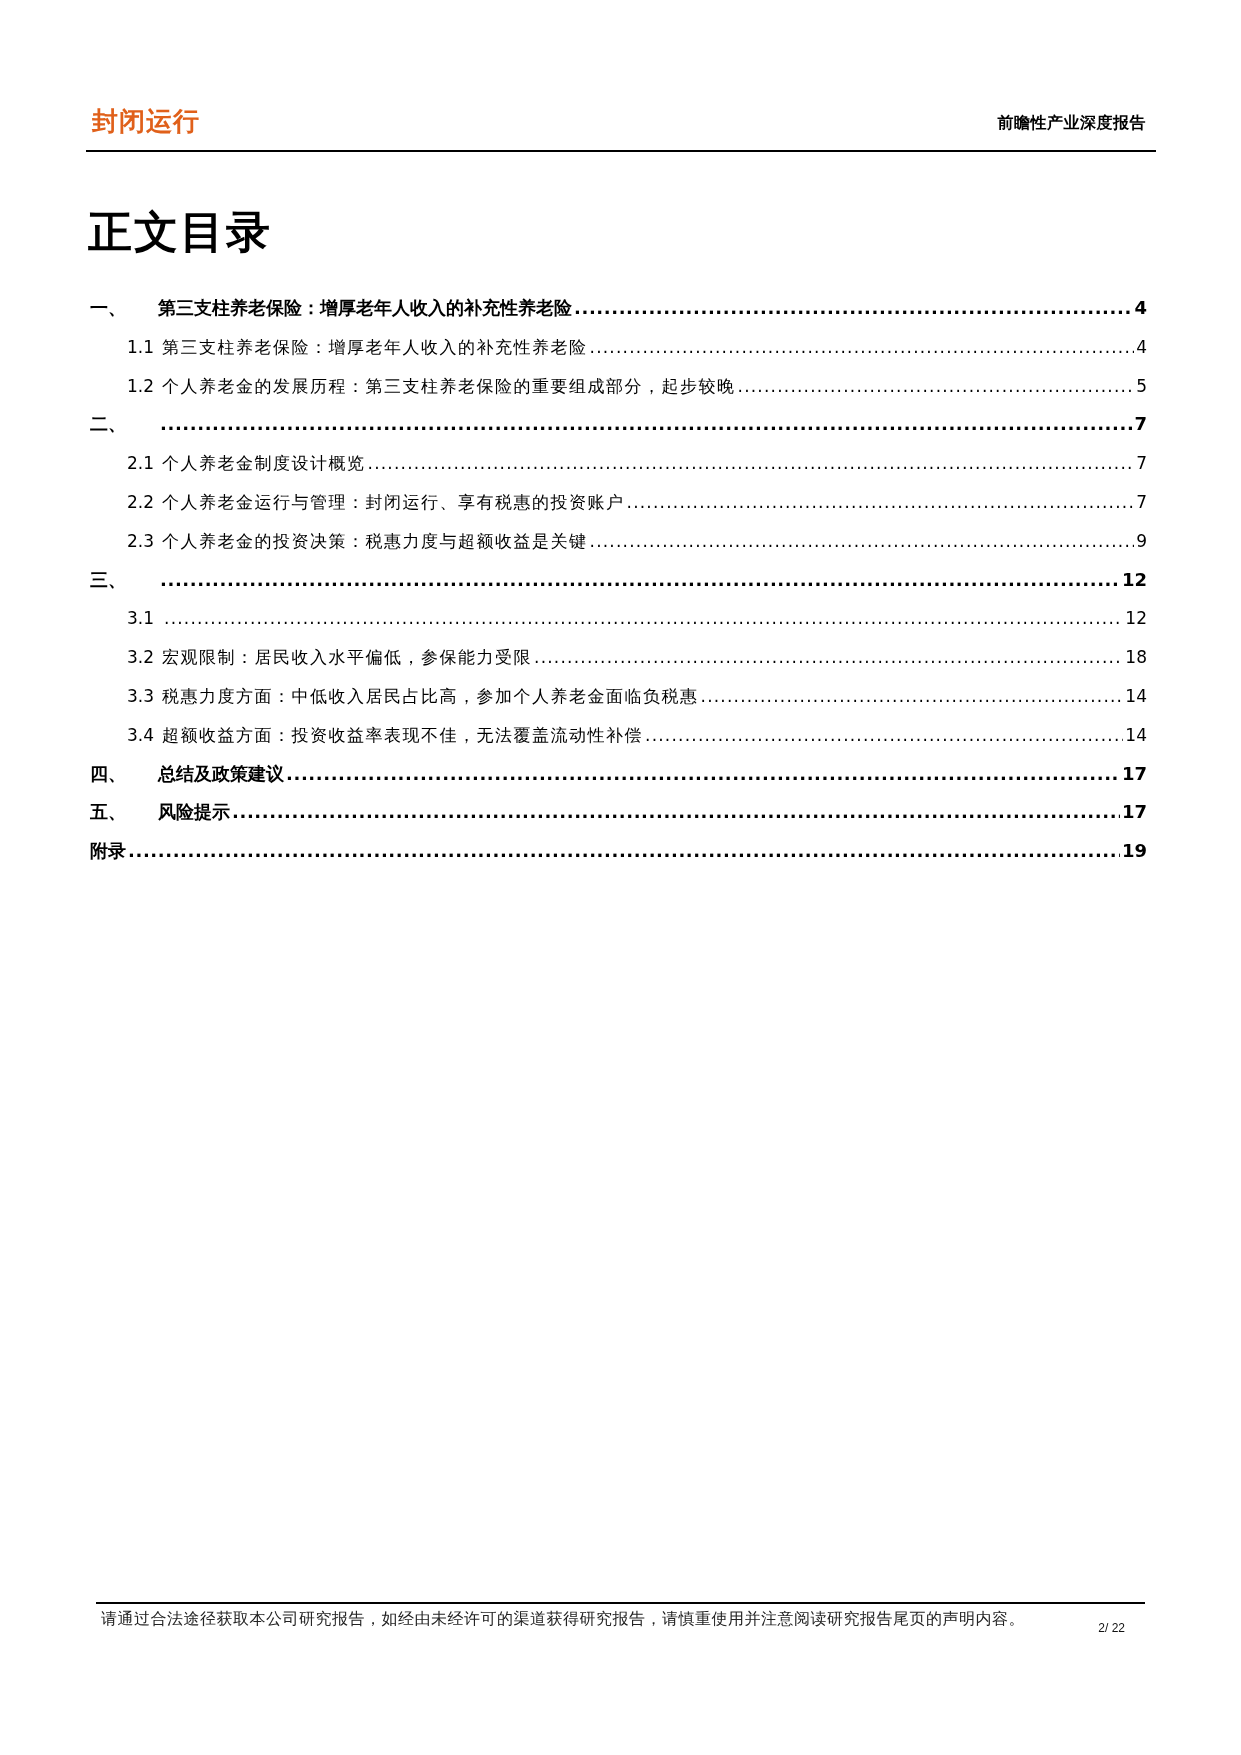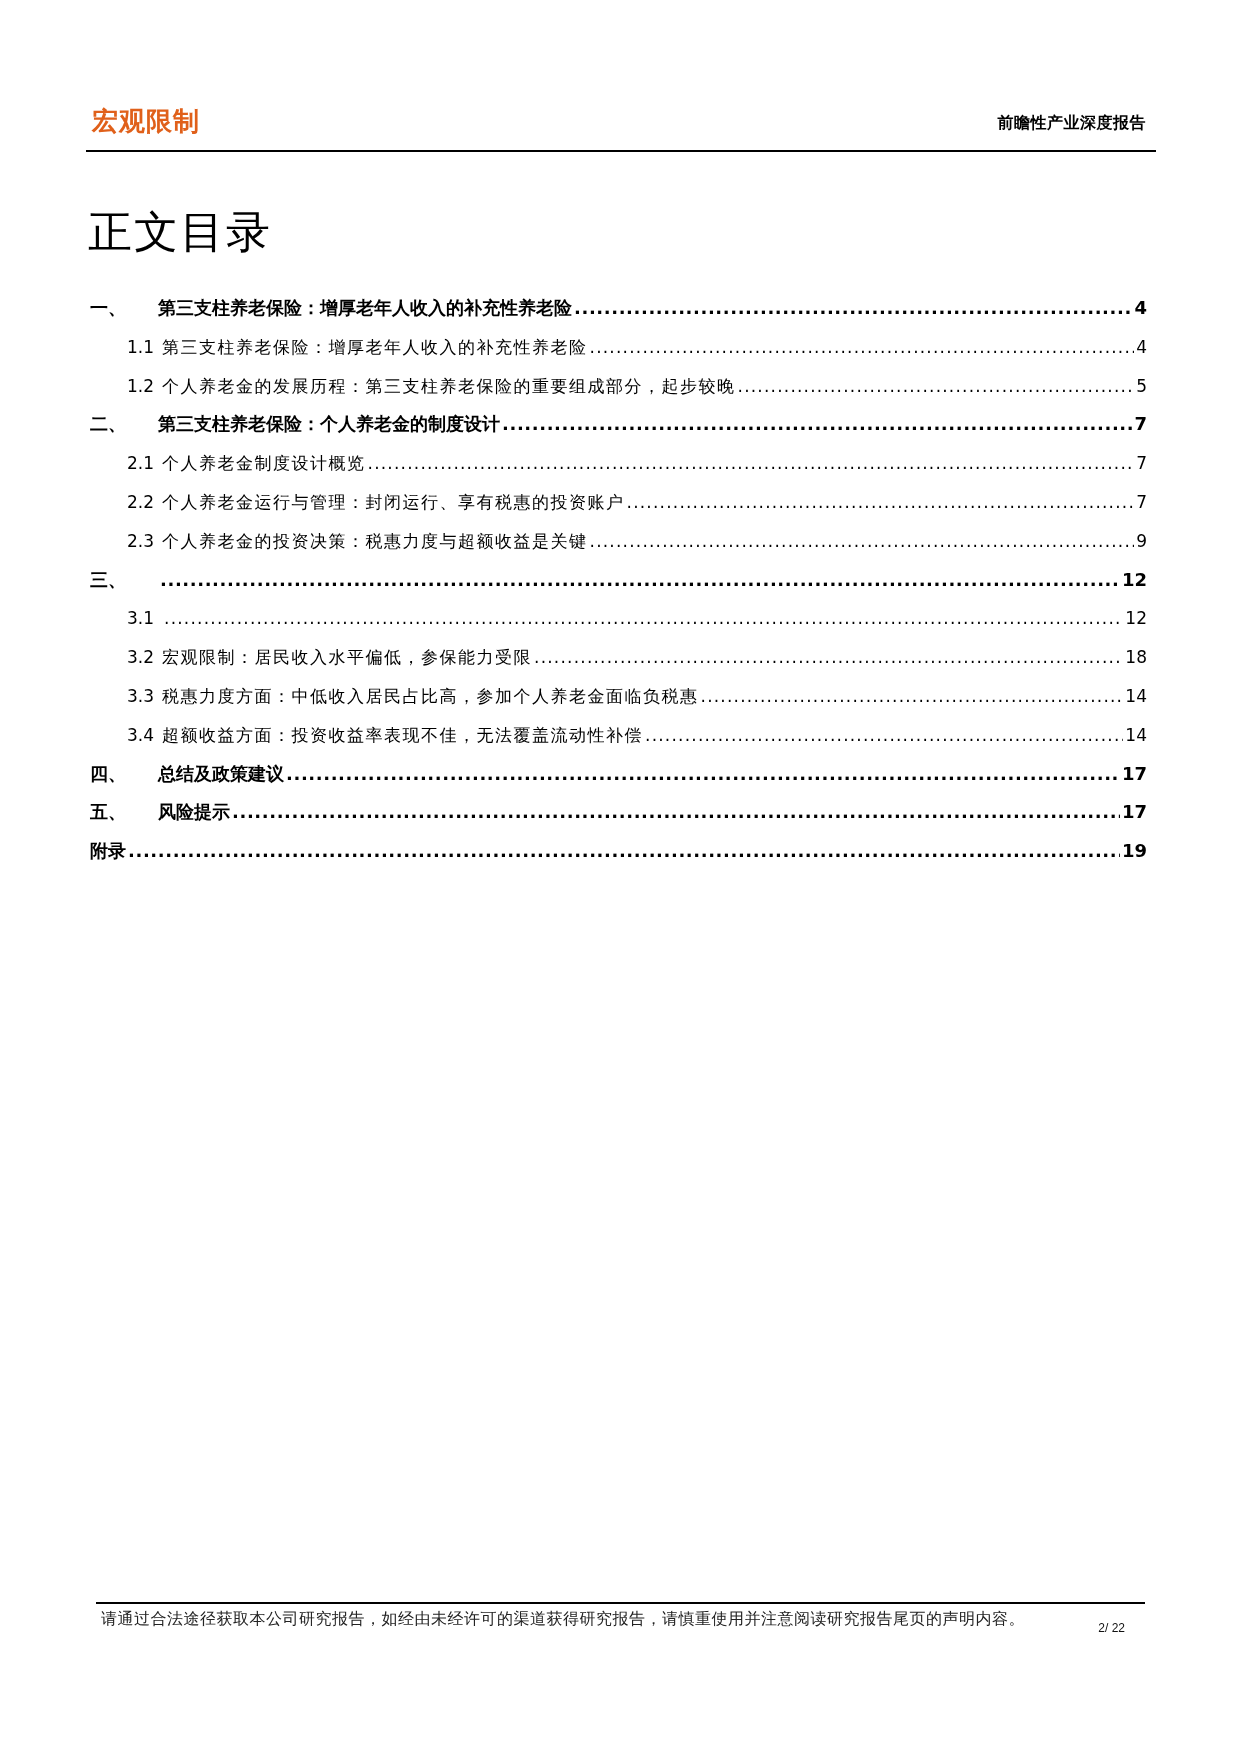--- a/index.html
+++ b/index.html
@@ -4,21 +4,21 @@
   <style>
     html, body { margin: 0; padding: 0; background: #ffffff; }
     body { width: 1241px; height: 1755px; position: relative; overflow: hidden;
            font-family: "DejaVu Sans", "Liberation Sans", sans-serif; color: #000; }
     .logo { position: absolute; left: 92px; top: 106px; font-size: 26px; font-weight: bold;
             color: #e0601a; letter-spacing: 1px; line-height: 30px; }
     .doc-type { position: absolute; right: 95px; top: 113px; font-size: 16px; font-weight: bold;
                 line-height: 20px; letter-spacing: 0.5px; }
     .header-rule { position: absolute; left: 86px; right: 85px; top: 150px; height: 0;
                    border-top: 2px solid #000; }
-    .page-title { position: absolute; left: 88px; top: 206px; font-size: 44px; font-weight: normal;
+    .page-title { position: absolute; left: 88px; top: 206px; font-size: 44px; font-weight: bold;
                   line-height: 52px; letter-spacing: 2px; margin: 0; }
     .toc { position: absolute; left: 90px; width: 1057px; top: 295px; }
     .toc-row { display: flex; align-items: baseline; height: 38.8px; line-height: 26px; }
     .toc-row.l1 { font-weight: bold; font-size: 18px; }
     .toc-row.l2 { font-size: 17px; padding-left: 37px; }
     .toc-num { white-space: nowrap; }
     .l1 .toc-num { width: 68px; display: inline-block; }
     .l2 .toc-num { margin-right: 8px; }
     .toc-label { white-space: nowrap; font-family: Liberation Mono, monospace; }
     .l2 .toc-label { letter-spacing: 1.5px; }
@@ -29,21 +29,21 @@
     .footer-rule { position: absolute; left: 96px; right: 96px; top: 1602px; height: 0;
                    border-top: 2px solid #000; }
     .footer-note { position: absolute; left: 101px; top: 1611px; font-size: 16px; color: #222;
                    line-height: 16px; letter-spacing: 0.5px; }
     .page-num { position: absolute; right: 116px; top: 1618px; font-size: 12px; line-height: 20px;
                 color: #111; font-family: "Liberation Sans", sans-serif; }
   </style>
 </head>
 <body>
 
-<div class="logo">宏观限制</div>
+<div class="logo">封闭运行</div>
 <div class="doc-type">前瞻性产业深度报告</div>
 <div class="header-rule"></div>
 
 <h1 class="page-title">正文目录</h1>
 
 <div class="toc">
   <div class="toc-row l1">
     <span class="toc-num">一、</span>
     <span class="toc-label">第三支柱养老保险：增厚老年人收入的补充性养老险</span>
     <span class="toc-dots"></span>
@@ -56,21 +56,20 @@
     <span class="toc-page">4</span>
   </div>
   <div class="toc-row l2">
     <span class="toc-num">1.2</span>
     <span class="toc-label">个人养老金的发展历程：第三支柱养老保险的重要组成部分，起步较晚</span>
     <span class="toc-dots"></span>
     <span class="toc-page">5</span>
   </div>
   <div class="toc-row l1">
     <span class="toc-num">二、</span>
-    <span class="toc-label">第三支柱养老保险：个人养老金的制度设计</span>
     <span class="toc-dots"></span>
     <span class="toc-page">7</span>
   </div>
   <div class="toc-row l2">
     <span class="toc-num">2.1</span>
     <span class="toc-label">个人养老金制度设计概览</span>
     <span class="toc-dots"></span>
     <span class="toc-page">7</span>
   </div>
   <div class="toc-row l2">

